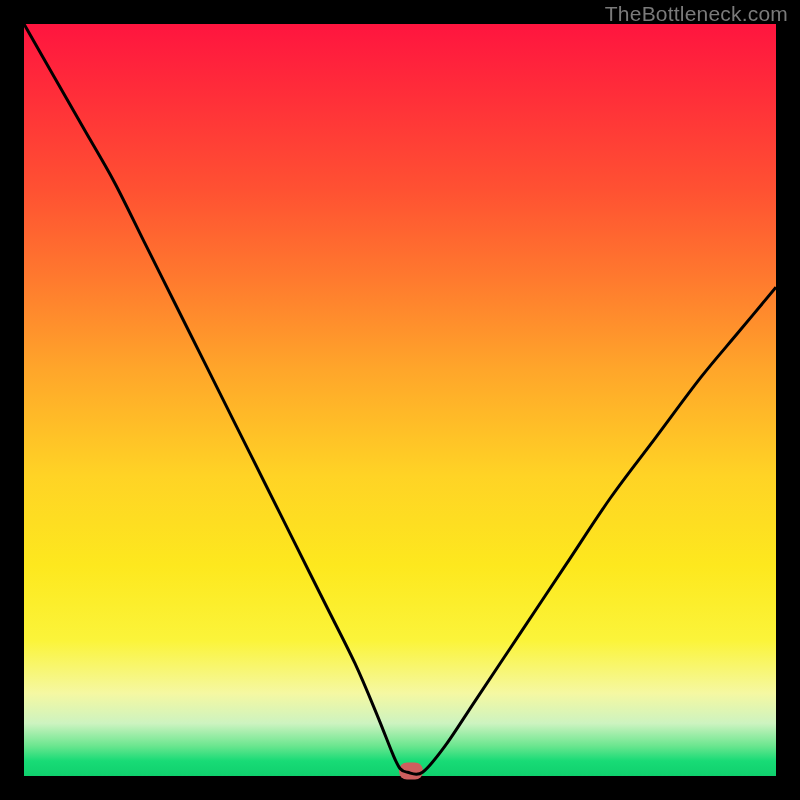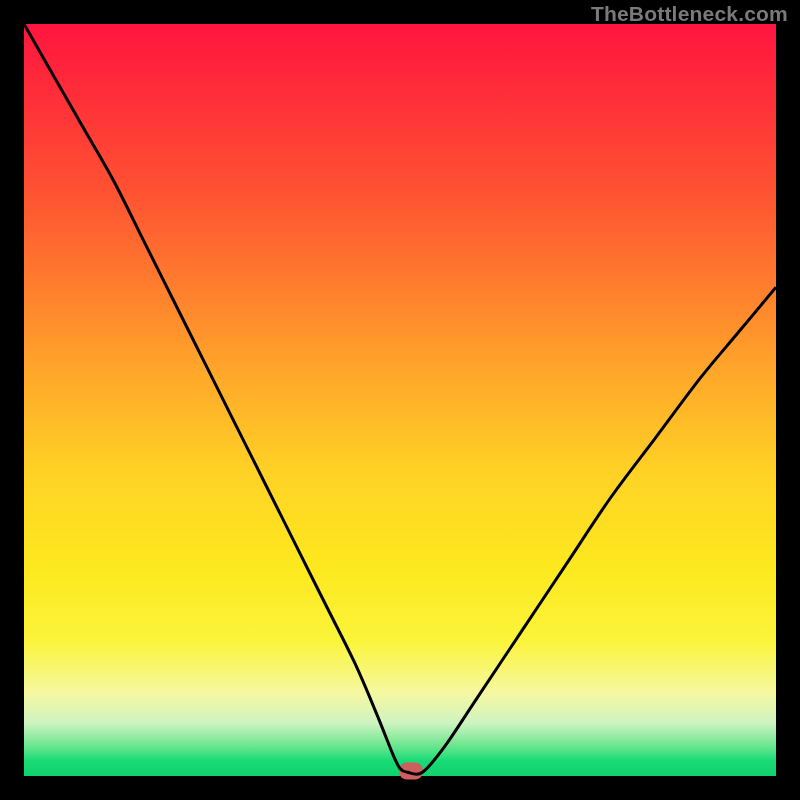--- a/index.html
+++ b/index.html
@@ -16,21 +16,21 @@
     width: 800px;
     height: 800px;
     background: #000;
   }
   .watermark {
     position: absolute;
     top: 2px;
     right: 12px;
     color: #7a7a7a;
     font-size: 21px;
-    font-weight: 700;
+    font-weight: 400;
     letter-spacing: 0.2px;
     z-index: 4;
   }
   .plot {
     position: absolute;
     left: 24px;
     top: 24px;
     width: 752px;
     height: 752px;
     box-sizing: border-box;

